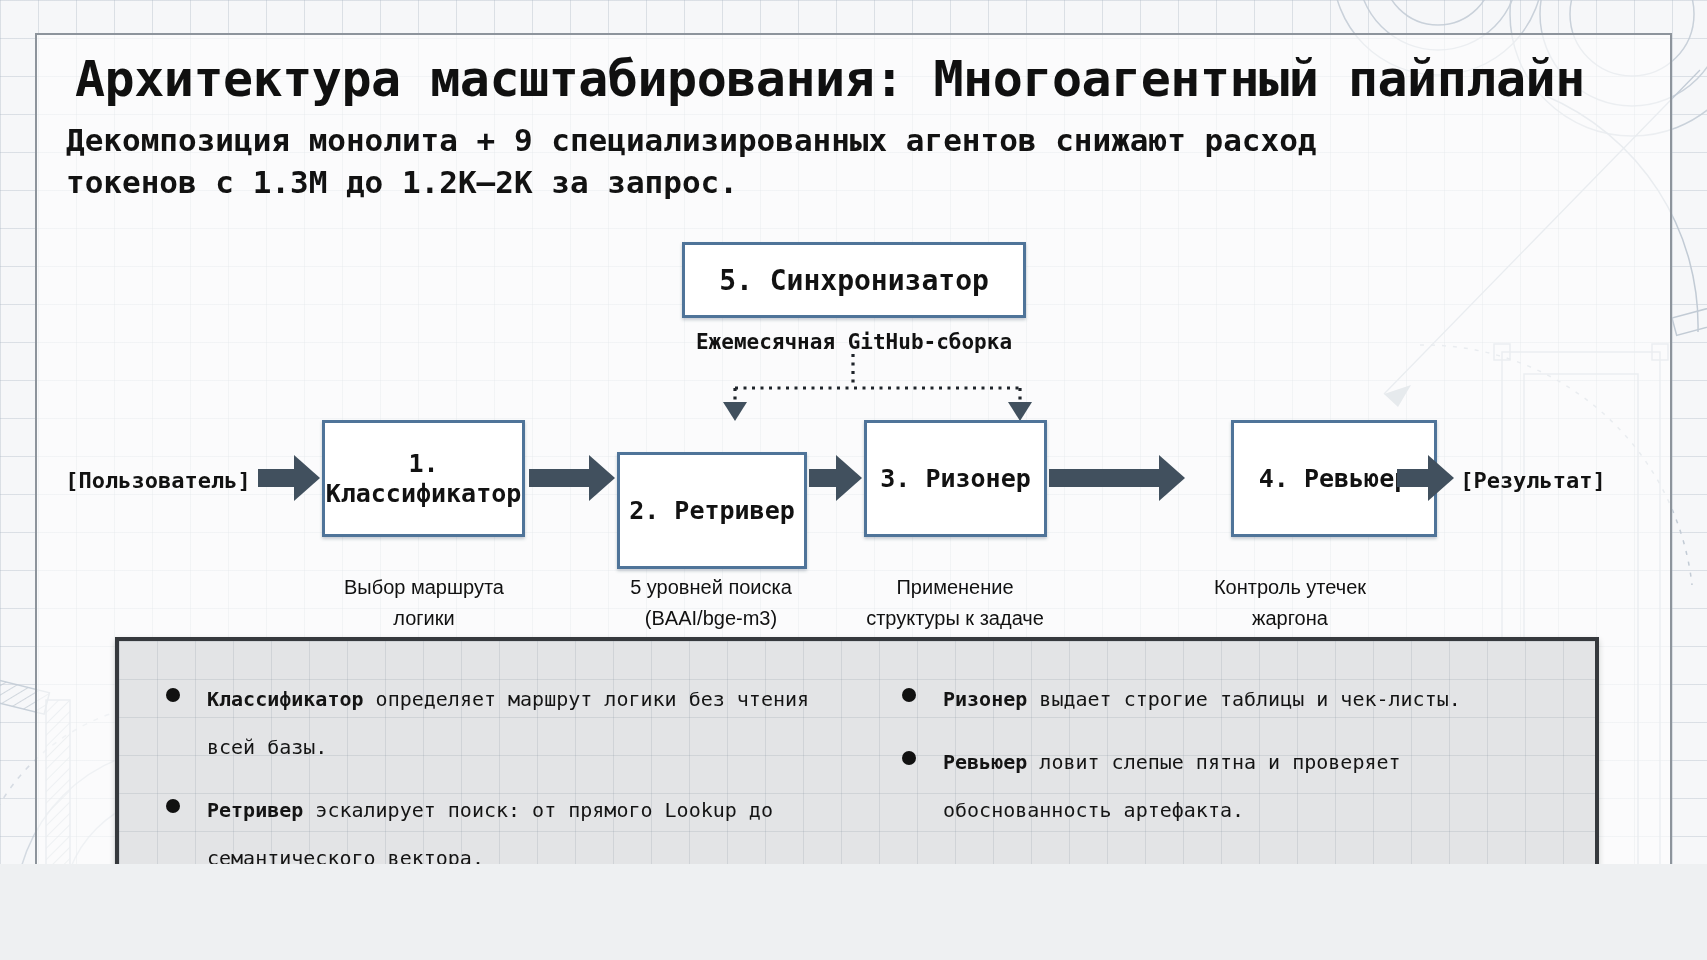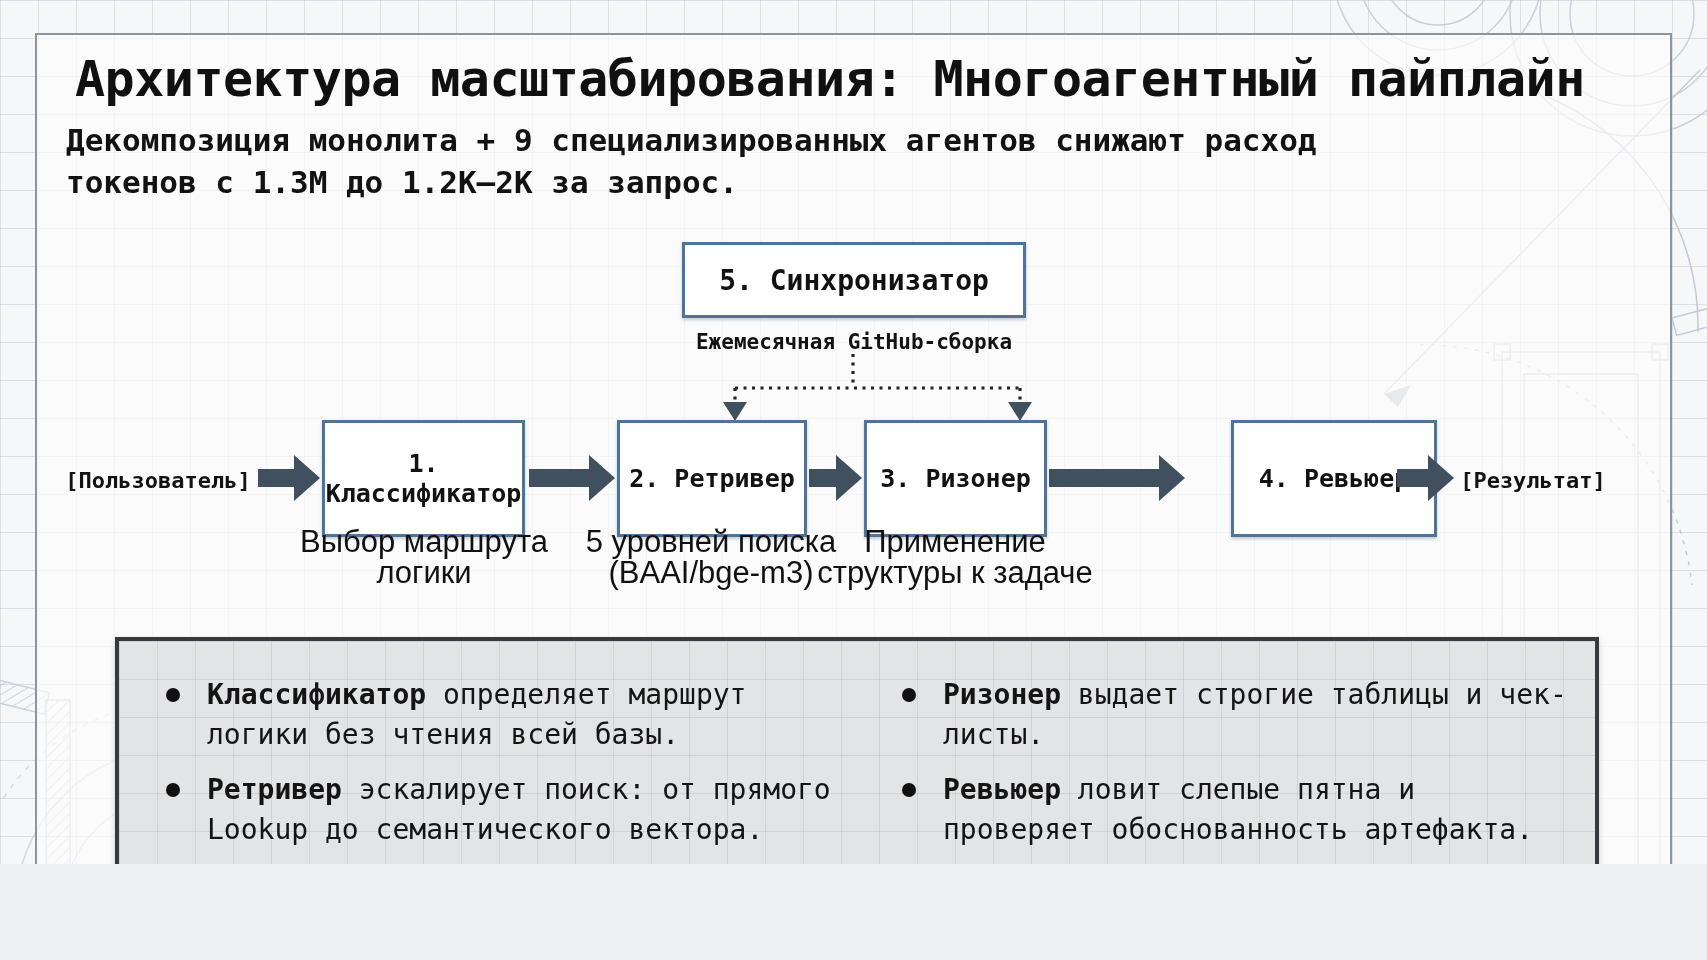--- a/index.html
+++ b/index.html
@@ -40,36 +40,36 @@
   .terminal{
     top:466px;font-size:22px;font-weight:bold;text-align:center;line-height:30px;
   }
   .flow-arrow{position:absolute;top:455px;height:46px;z-index:3;}
   .flow-arrow .shaft{position:absolute;left:0;right:24px;top:14px;bottom:14px;background:#41505e;}
   .flow-arrow .head{
     position:absolute;right:0;top:0;width:26px;height:100%;background:#41505e;
     clip-path:polygon(0 0,100% 50%,0 100%);
   }
   .caption{
-    top:526px;text-align:center;font-family:"Liberation Sans", sans-serif;
-    font-size:31px;line-height:31px;color:#111;
+    top:572px;text-align:center;font-family:"Liberation Sans", sans-serif;
+    font-size:20px;line-height:31px;color:#111;
   }
   .panel{
     left:115px;top:637px;width:1484px;height:283px;box-sizing:border-box;
     background:#e3e4e6;border:4px solid #36393d;box-shadow:0 3px 6px rgba(0,0,0,.18);
     background-image:
       linear-gradient(to right, rgba(158,166,176,.28) 1px, transparent 1px),
       linear-gradient(to bottom, rgba(158,166,176,.28) 1px, transparent 1px);
     background-size:38px 38px;
   }
   .notes-col{position:absolute;top:34px;width:690px;list-style:none;margin:0;padding:0;}
   .notes-col.left{left:36px;}
   .notes-col.right{left:772px;}
   .notes-col li{
-    position:relative;padding-left:52px;font-size:28px;line-height:40px;color:#141414;
+    position:relative;padding-left:52px;font-size:20px;line-height:48px;color:#141414;
   }
   .notes-col li + li{margin-top:15px;}
   .notes-col li::before{
     content:"";position:absolute;left:11px;top:13px;width:14px;height:14px;
     border-radius:50%;background:#111;
   }
   .notes-col strong{font-weight:bold;}
   .brand{
     left:1548px;top:923px;display:flex;align-items:center;gap:7px;
     font-family:"Liberation Sans", sans-serif;font-size:21px;font-weight:bold;color:#151515;
@@ -156,21 +156,21 @@
   <div class="z agent-box stage-box pre" style="left:322px;width:203px;">
     <span>1.
 Классификатор</span>
   </div>
 
   <div class="flow-arrow" style="left:529px;width:86px;">
     <div class="shaft"></div>
       <div class="head"></div>
   </div>
 
-  <div class="z agent-box stage-box pre" style="left:617px;width:190px;">
+  <div class="z agent-box stage-box pre" style="left:617px;width:190px;margin-top:32px;">
     <span>2. Ретривер</span>
   </div>
 
   <div class="flow-arrow" style="left:809px;width:53px;">
     <div class="shaft"></div>
       <div class="head"></div>
   </div>
 
   <div class="z agent-box stage-box pre" style="left:864px;width:183px;">
     <span>3. Ризонер</span>
@@ -191,20 +191,22 @@
   </div>
 
   <div class="z terminal" style="left:1448px;width:170px;">[Результат]</div>
 
   <div class="z caption pre" style="left:284px;width:280px;">Выбор маршрута
 логики</div>
   <div class="z caption pre" style="left:561px;width:300px;">5 уровней поиска
 (BAAI/bge-m3)</div>
   <div class="z caption pre" style="left:790px;width:330px;">Применение
 структуры к задаче</div>
+  <div class="z caption pre" style="left:1140px;width:300px;">Контроль утечек
+жаргона</div>
 
   <div class="z panel">
     <ul class="notes-col left">
       <li>
         <strong>Классификатор</strong><span> определяет маршрут логики без чтения всей базы.</span>
       </li>
       <li>
         <strong>Ретривер</strong><span> эскалирует поиск: от прямого Lookup до семантического вектора.</span>
       </li>
     </ul>

